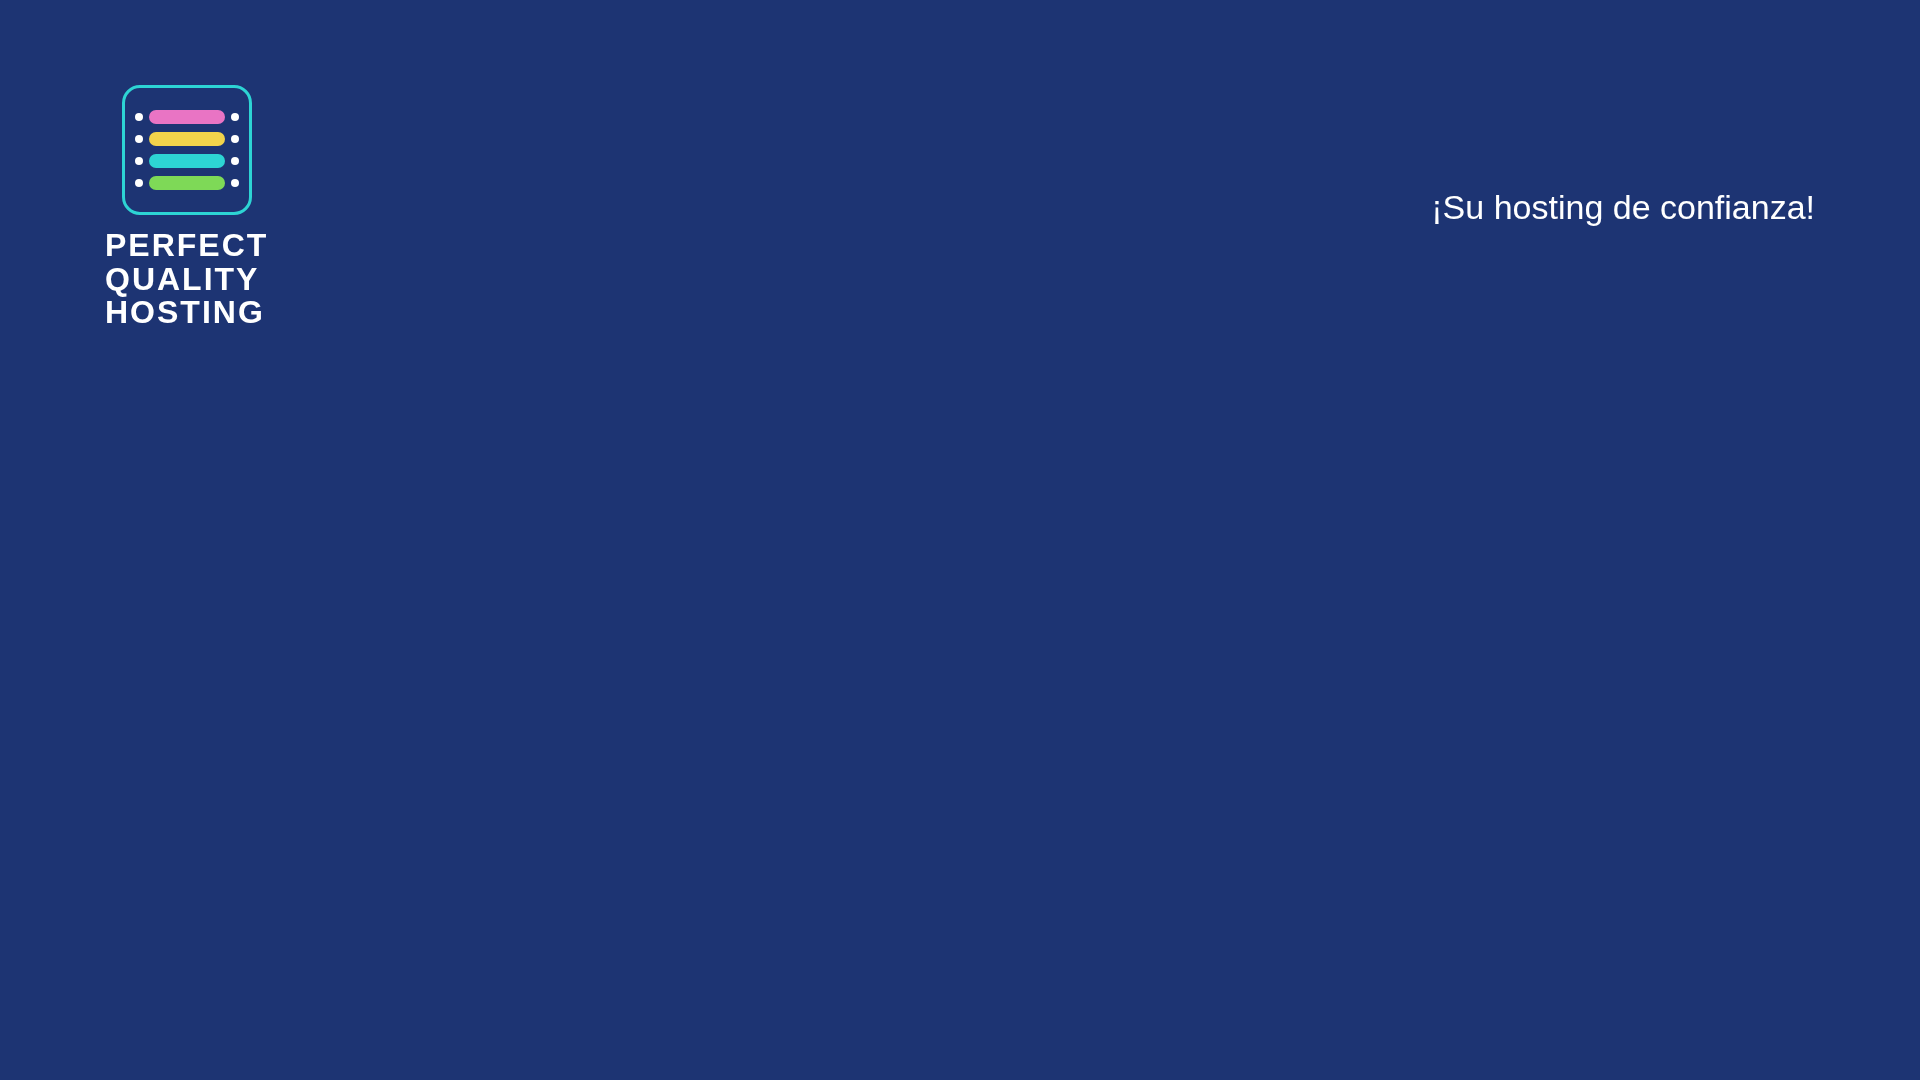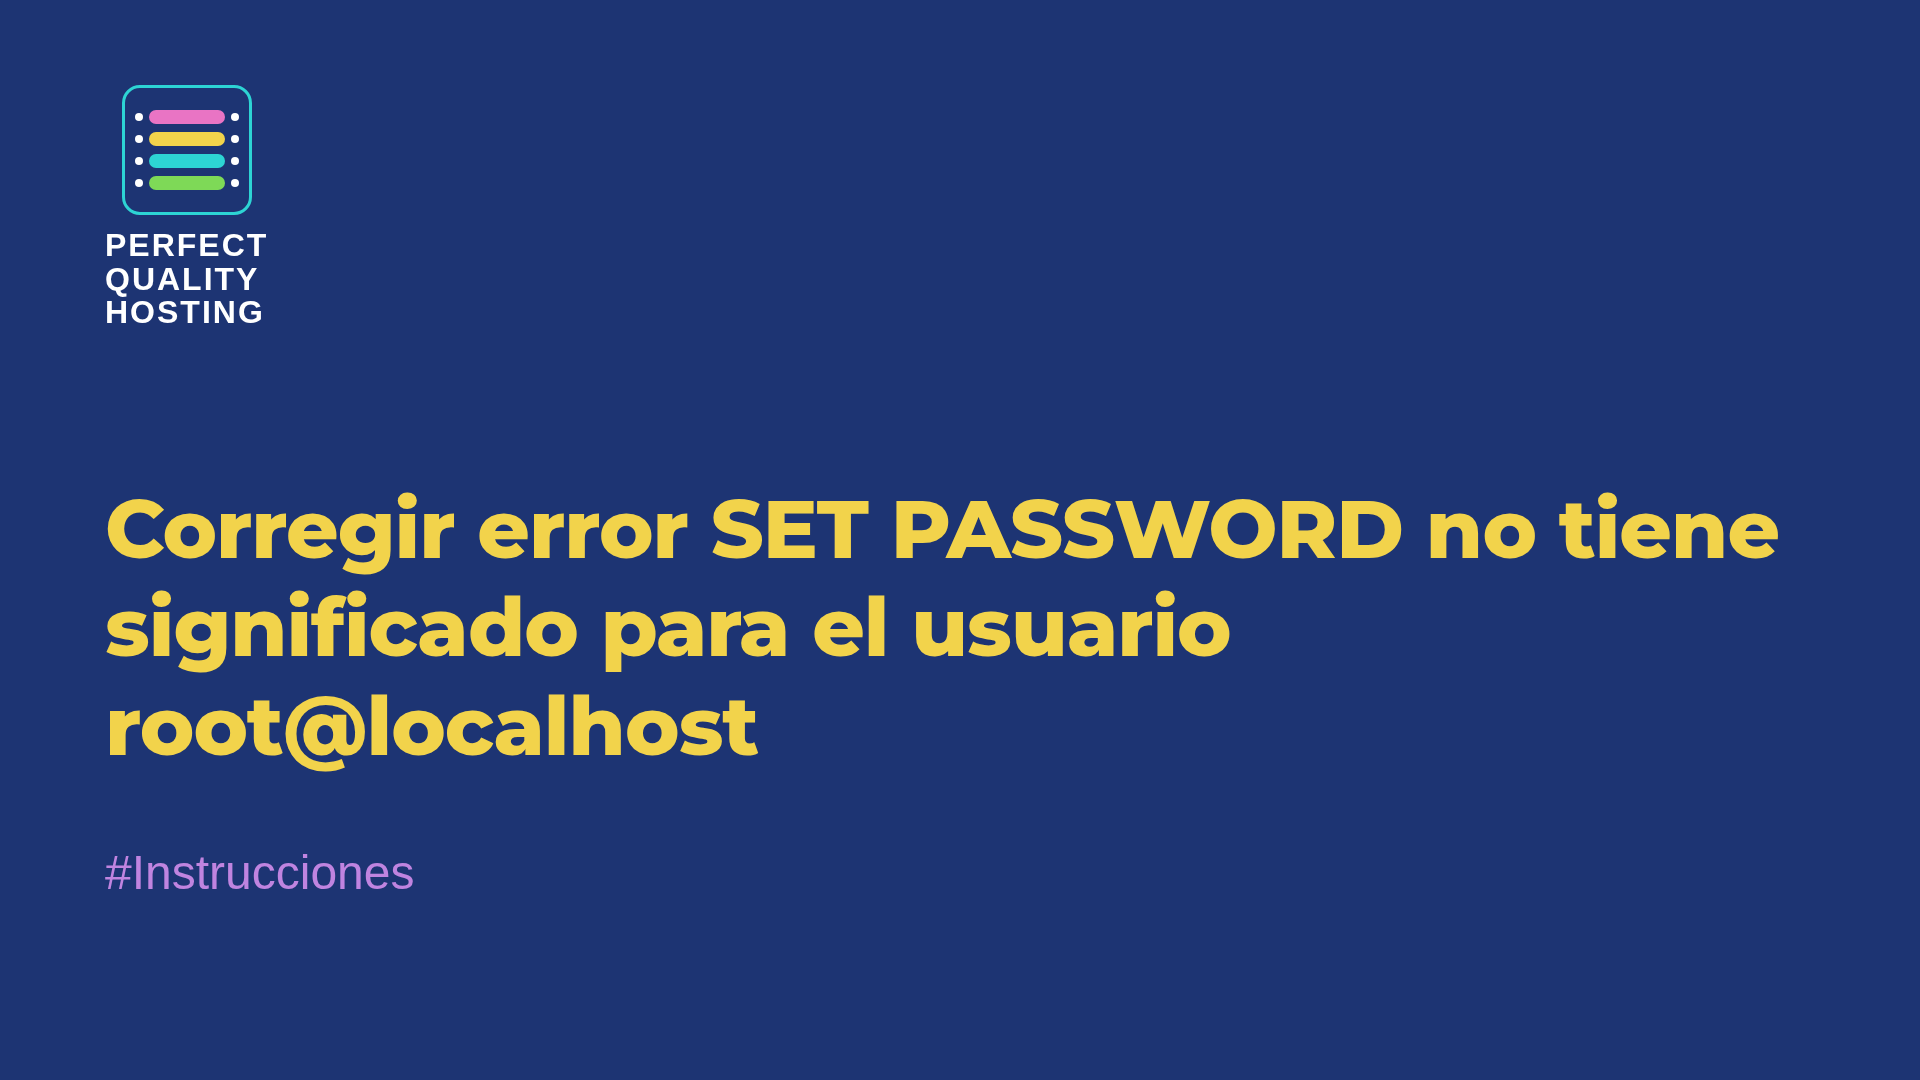--- a/index.html
+++ b/index.html
@@ -125,19 +125,16 @@
           <span class="bar green"></span>
           <span class="dot"></span>
         </div>
       </div>
       <div class="logo-text">
         <div>Perfect</div>
         <div>Quality</div>
         <div>Hosting</div>
       </div>
     </div>
+    <div class="tagline">¡Su hosting de confianza!</div>
   </div>
 
-  <div class="main-content">
-    <h1 class="title">Corregir error SET PASSWORD no tiene significado para el usuario root@localhost</h1>
-    <div class="hashtag">#Instrucciones</div>
-  </div>
 </div>
 
 </body></html>

